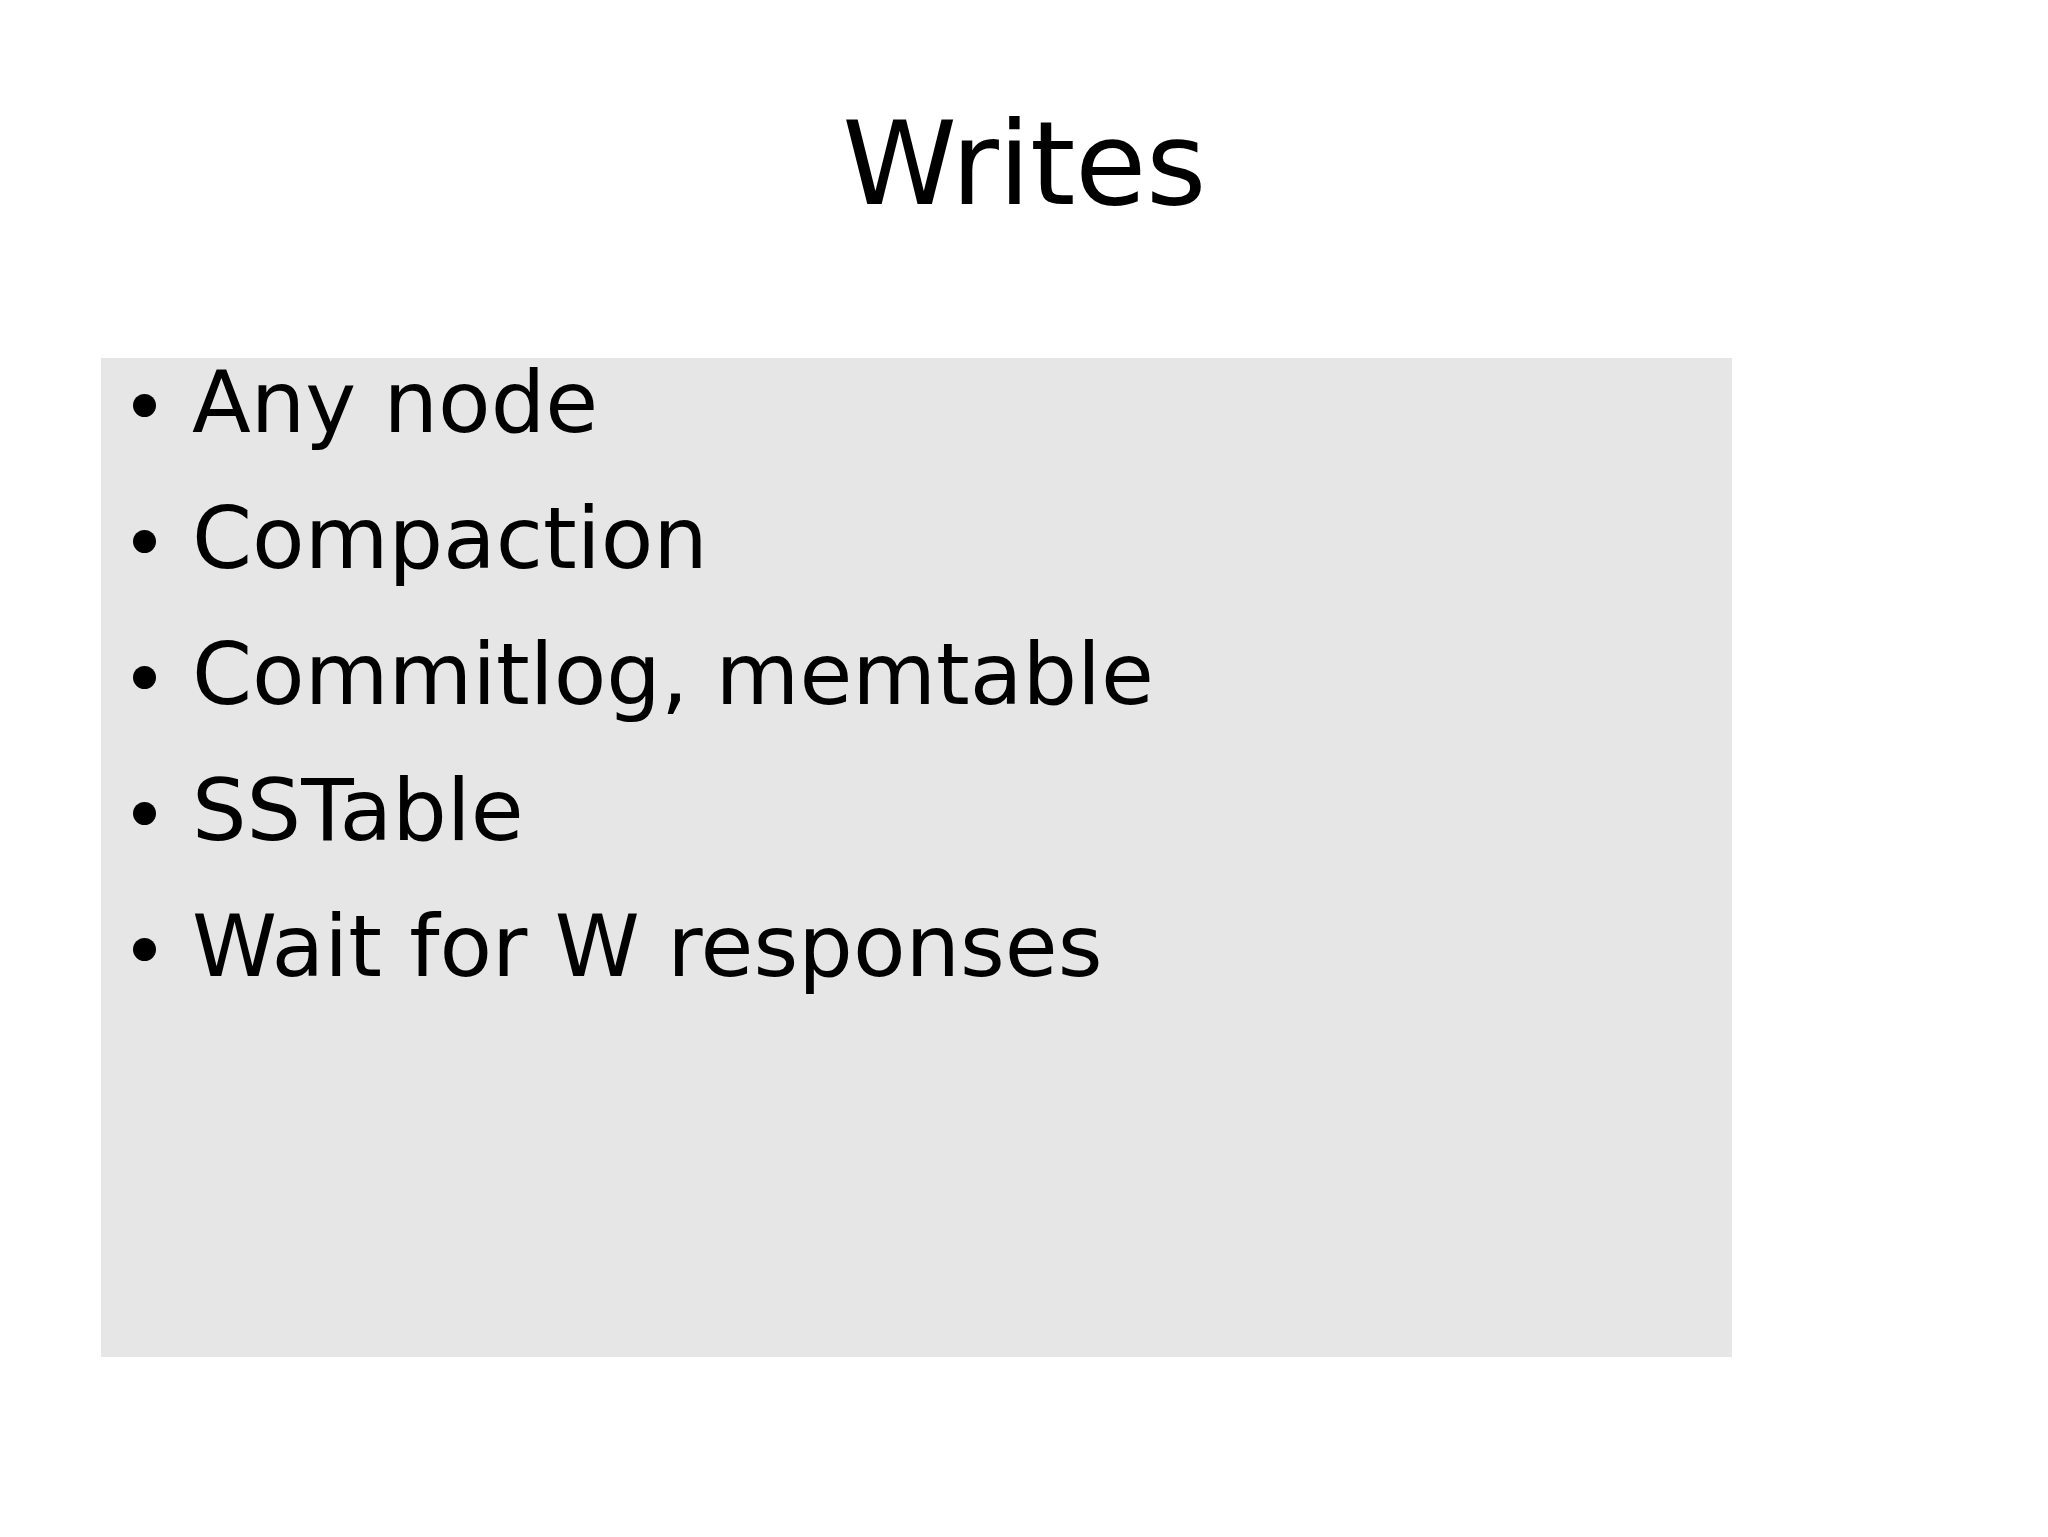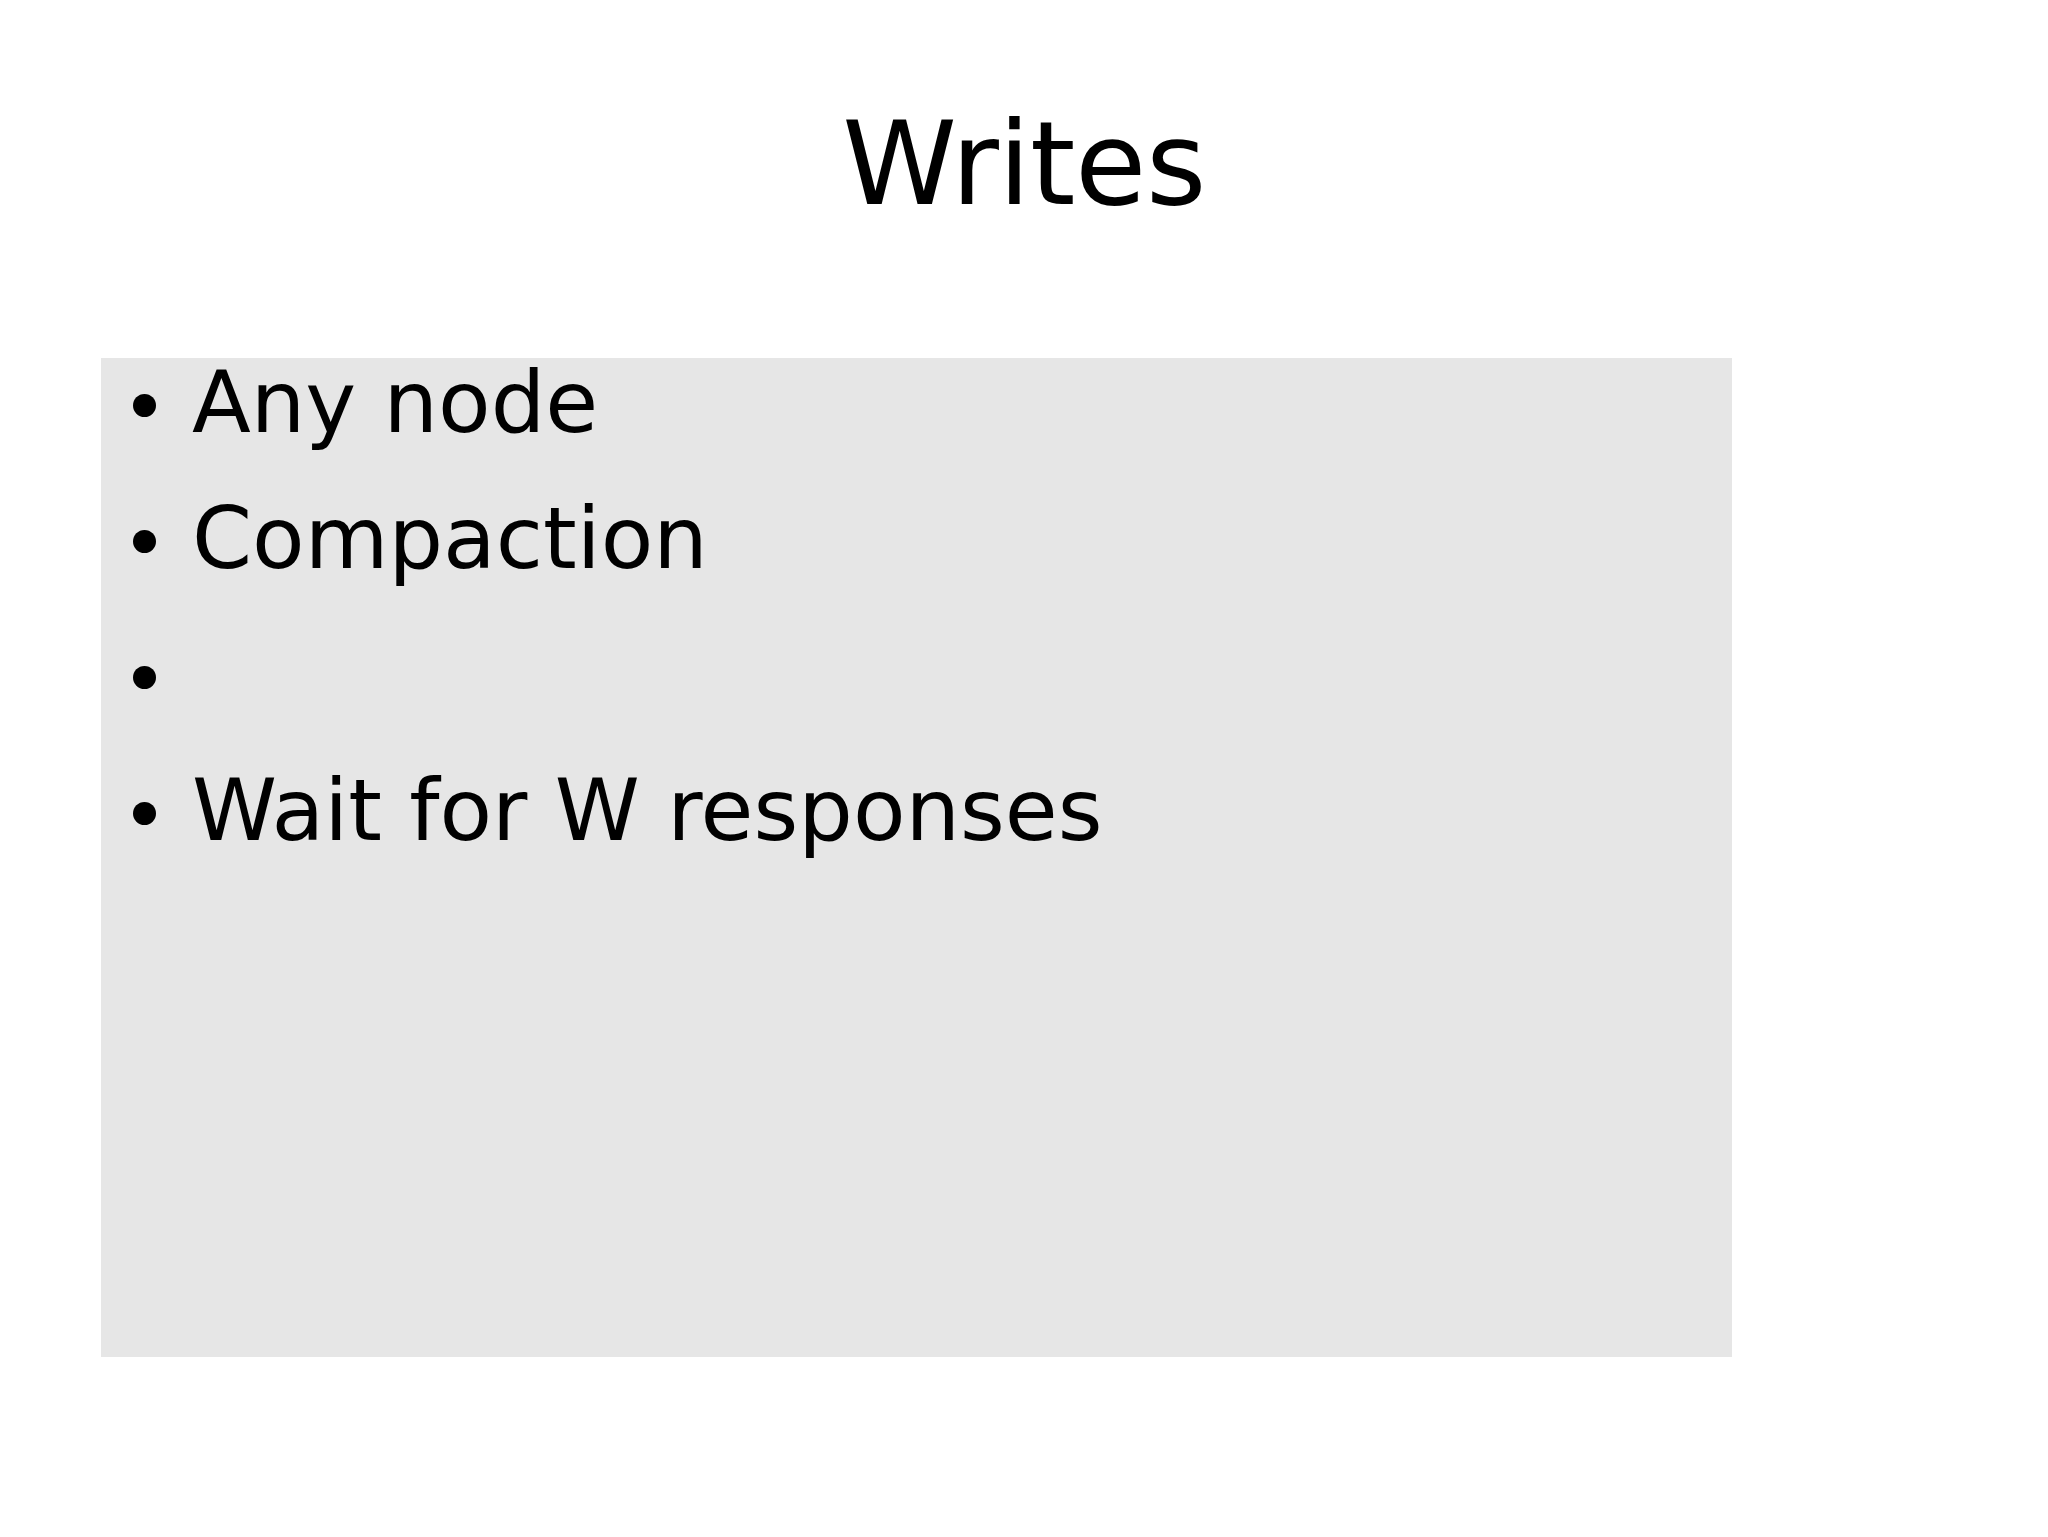--- a/index.html
+++ b/index.html
@@ -106,22 +106,27 @@
         <span class="bullet-text">Any node</span>
       </li>
 
       <li class="bullet-item">
         <span class="bullet-marker"></span>
         <span class="bullet-text">Compaction</span>
       </li>
 
       <li class="bullet-item">
         <span class="bullet-marker"></span>
+        <span class="bullet-text">Commitlog, memtable</span>
       </li>
 
+      <li class="bullet-item">
+        <span class="bullet-marker"></span>
+        <span class="bullet-text">SSTable</span>
+      </li>
 
 
       <li class="bullet-item">
         <span class="bullet-marker"></span>
         <span class="bullet-text">Wait for W responses</span>
       </li>
 
     </ul>
   </div>
 

